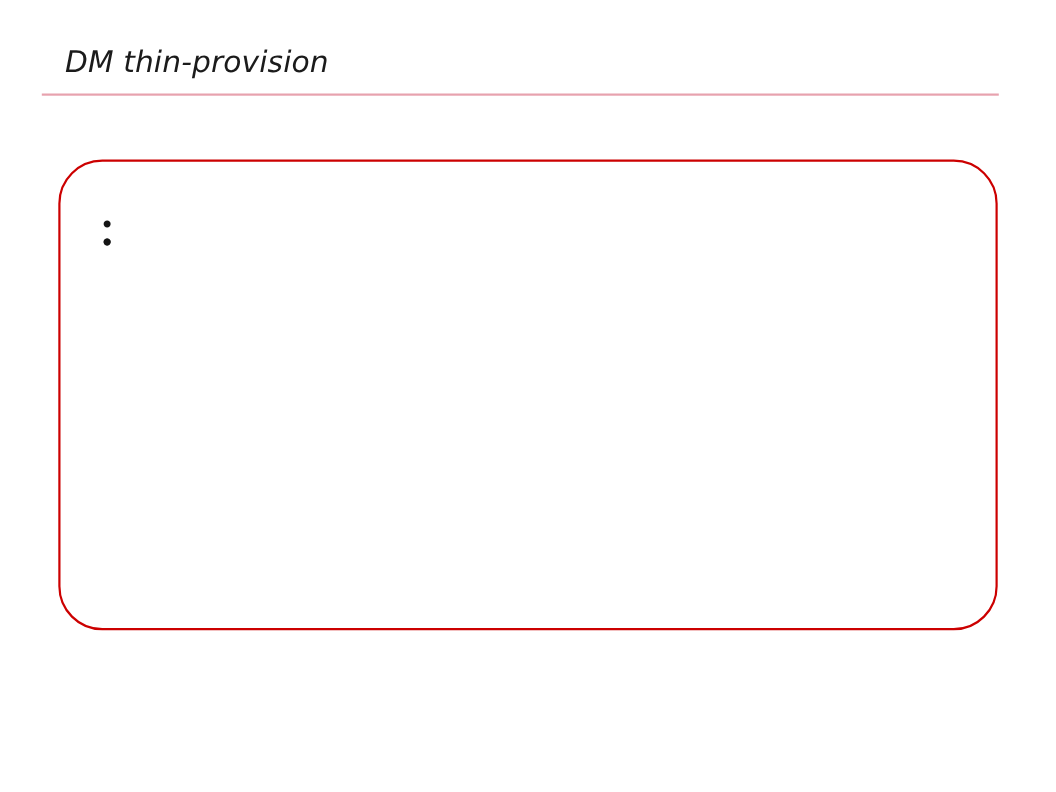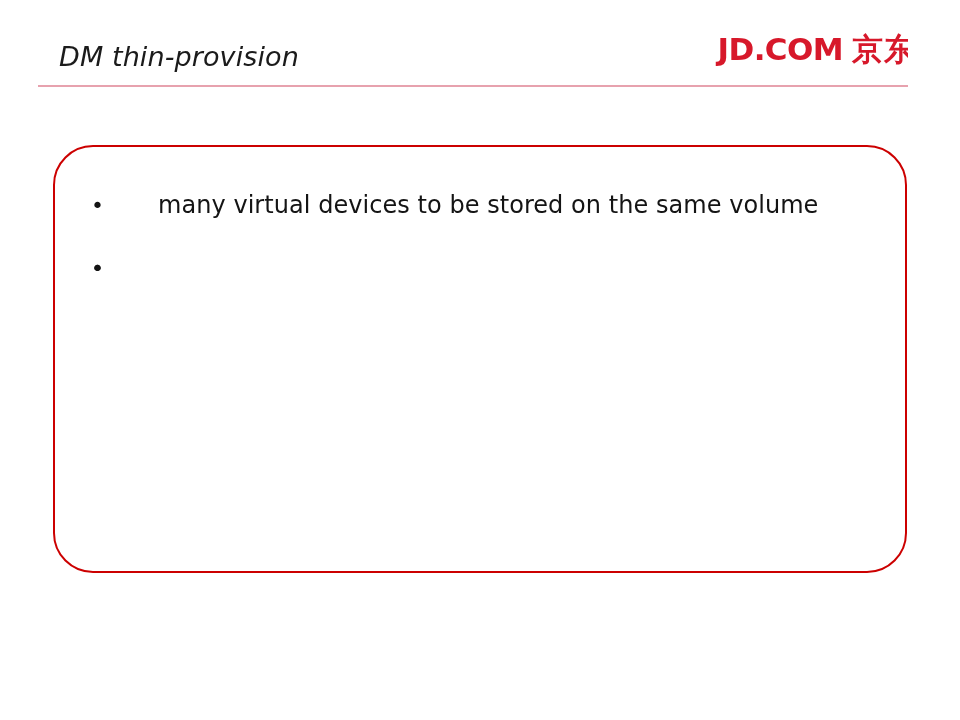--- a/index.html
+++ b/index.html
@@ -130,32 +130,27 @@
 </head>
 <body>
 
 <div class="slide">
 
   <div class="slide-header">
     <div class="slide-title">DM thin-provision</div>
 
     <div class="header-rule"></div>
 
-    <div class="brand-logo">
-      <span class="brand-latin">JD.COM</span>
-      <span class="brand-cjk">京东</span>
-    </div>
   </div>
 
   <div class="content-box">
     <ul class="bullet-list">
 
       <li class="bullet-item">
         <span class="bullet-marker">•</span>
-        <span class="bullet-text">many virtual devices to be stored on the same volume</span>
       </li>
 
       <li class="bullet-item">
         <span class="bullet-marker">•</span>
       </li>
 
       <li class="bullet-item">
         <span class="bullet-marker">•</span>
       </li>
 

